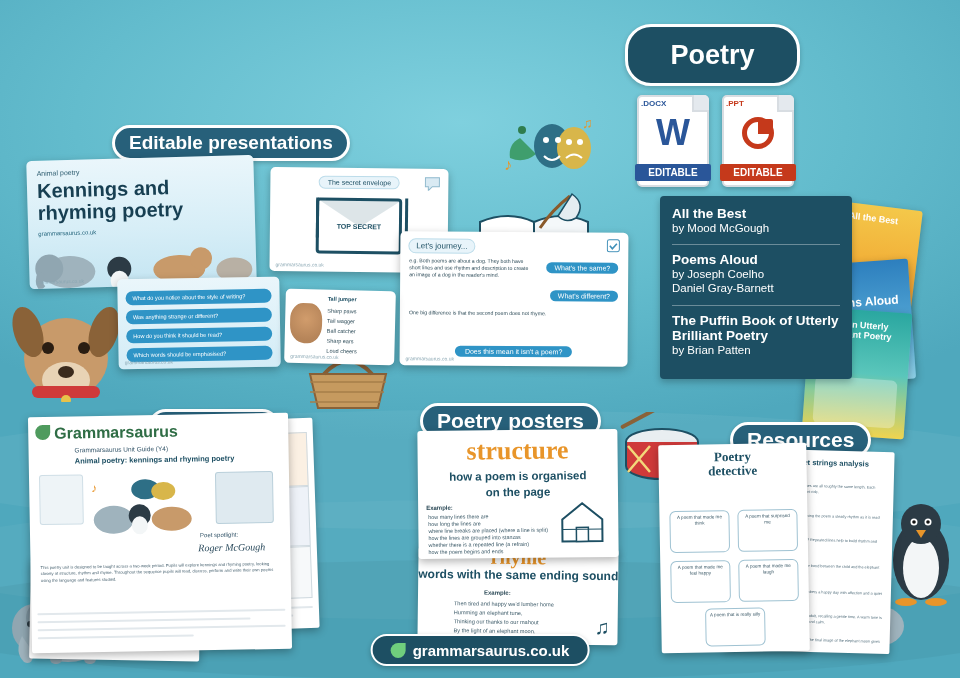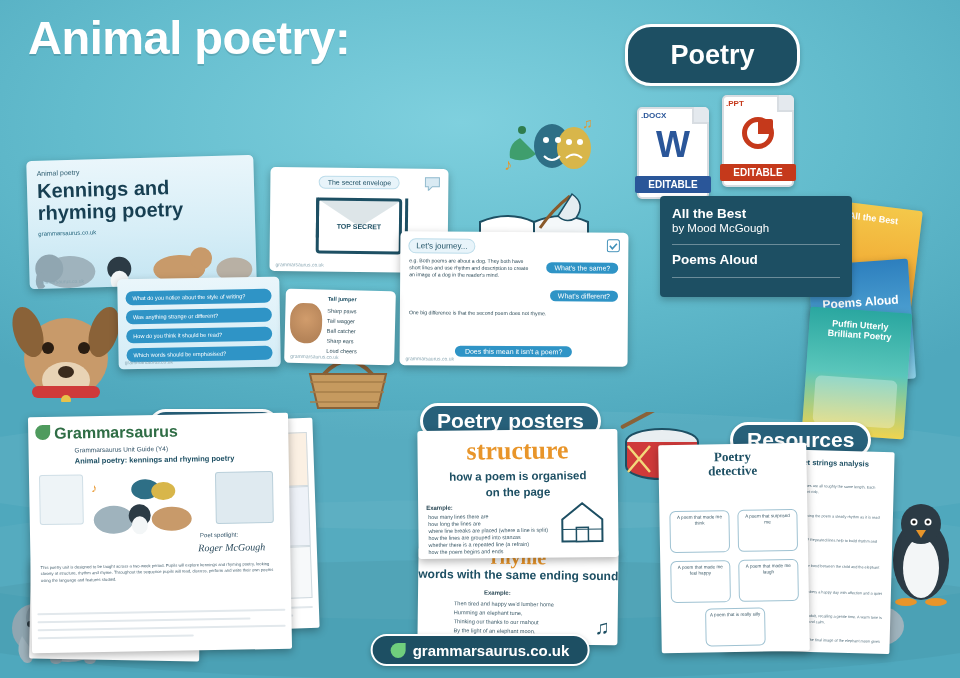--- a/index.html
+++ b/index.html
@@ -72,21 +72,21 @@
   }
   .fileicon .glyph {
     position:absolute; left:0; right:0; top:20px; text-align:center;
     font-size:36px; font-weight:bold; line-height:1;
   }
   .fileicon .ribbon {
     position:absolute; left:-2px; right:-2px; bottom:6px; height:17px;
     color:#fff; font-size:10px; font-weight:bold; display:flex; align-items:center; justify-content:center;
     border-radius:2px;
   }
-  .docx { left:637px; top:107px; }
+  .docx { left:637px; top:95px; }
   .docx .ext { color:#2a5699; }
   .docx .glyph { color:#2a5699; }
   .docx .ribbon { background:#2a5699; }
   .pptx { left:722px; top:95px; }
   .pptx .ext { color:#c5391b; }
   .pptx .ribbon { background:#c5391b; }
   .ppt-circle {
     position:absolute; left:20px; top:22px; width:32px; height:32px;
     border-radius:50%; border:5px solid #c5391b;
   }
@@ -243,21 +243,20 @@
 </head>
 <body>
 
 <div id="page">
 
   <div class="wave w1"></div>
   <div class="wave w2"></div>
   <div class="wave w3"></div>
 
   <div class="title-wrap">
-    <div class="title-main">Animal poetry:</div>
   </div>
 
   <div class="pill pill-subject">Poetry</div>
 
   <div class="fileicon docx">
     <div class="sheet"></div>
     <div class="fold"></div>
     <div class="ext">.DOCX</div>
     <div class="glyph">W</div>
     <div class="ribbon">EDITABLE</div>
@@ -290,24 +289,31 @@
   </div>
 
   <div class="linked-panel">
     <div class="linked-item">
       <div class="t">All the Best</div>
       <div class="a">by Mood McGough</div>
     </div>
     <div class="linked-sep"></div>
     <div class="linked-item">
       <div class="t">Poems Aloud</div>
+      <div class="a" style="white-space:pre-line;">by Joseph Coelho
+Daniel Gray-Barnett</div>
     </div>
     <div class="linked-sep"></div>
-  </div>
-
+    <div class="linked-item">
+      <div class="t">The Puffin Book of Utterly Brilliant Poetry</div>
+      <div class="a">by Brian Patten</div>
+    </div>
+  </div>
+
+  <div class="badge badge-presentations">Editable presentations</div>
   <div class="badge badge-unitguide">Unit guide</div>
   <div class="badge badge-resources">Resources</div>
   <div class="badge badge-posters">Poetry posters</div>
 
   <svg class="art-abs masks" viewBox="0 0 96 76">
     <circle cx="22" cy="18" r="4" fill="#2f7d4e"></circle>
     <path d="M20 26 q-12 6 -10 20 q14 6 26 -4 z" fill="#3f9e6d"></path>
     <ellipse cx="52" cy="34" rx="18" ry="22" fill="#2e6f86"></ellipse>
     <ellipse cx="74" cy="36" rx="17" ry="21" fill="#d8b64a"></ellipse>
     <circle cx="46" cy="28" r="3" fill="#fff"></circle>

